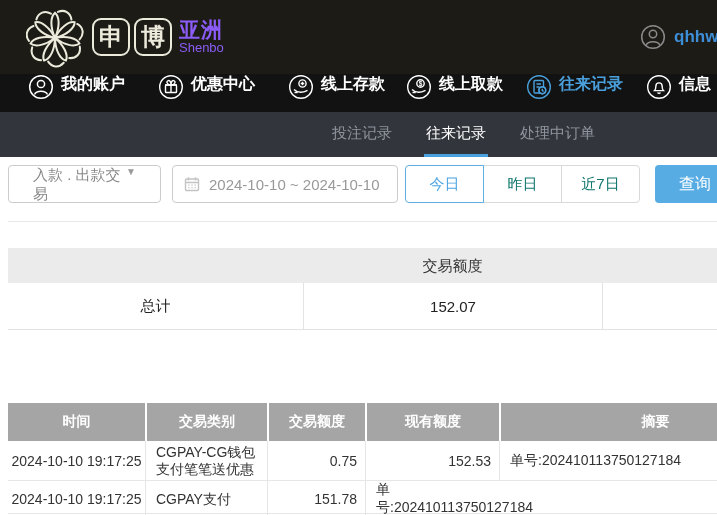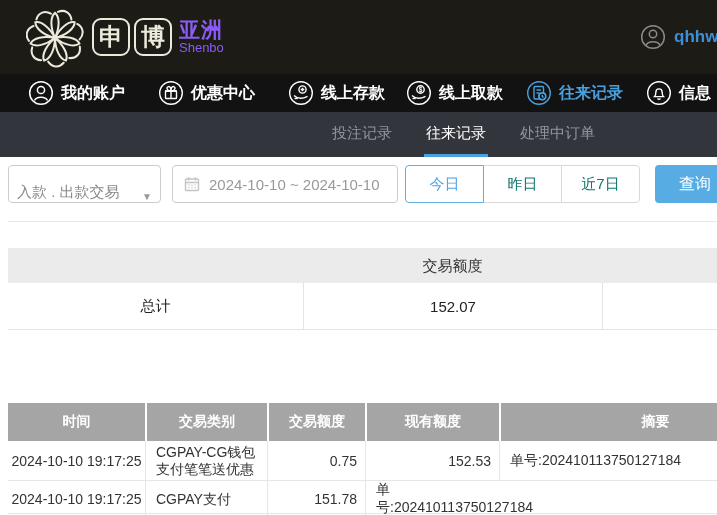--- a/index.html
+++ b/index.html
@@ -13,32 +13,32 @@
   .logo-boxes{display:flex;gap:4px;margin-left:8px}
   .lbox{width:34px;height:34px;border:2px solid #eceadb;border-radius:9px;color:#eceadb;
         font-size:24px;font-weight:bold;display:flex;align-items:center;justify-content:center}
   .logo-right{margin-left:7px;color:#8b5cf6;line-height:1.05}
   .logo-cn{font-size:21px;font-weight:bold;letter-spacing:1px}
   .logo-en{font-size:13px}
   .user{position:absolute;left:640px;top:24px;display:flex;align-items:center;gap:8px}
   .user-name{color:#3e8ed7;font-weight:bold;font-size:17px;white-space:nowrap}
   
   .nav{height:38px;background:#121212;position:relative}
-  .nav-item{position:absolute;top:0;height:38px;display:flex;align-items:center;gap:7px;color:#fff;cursor:pointer}
+  .nav-item{position:absolute;top:0;height:38px;display:flex;gap:7px;color:#fff;cursor:pointer}
   .nav-item.active{color:#4aa0dc}
   .nav-label{font-size:16px;font-weight:bold;white-space:nowrap}
   .n1{left:28px}.n2{left:158px}.n3{left:288px}.n4{left:406px}.n5{left:526px}.n6{left:646px}
   
   .subnav{height:45px;background:#32353b;display:flex;padding-left:330px;gap:30px;box-sizing:border-box}
   .tab{font-size:15px;color:#9096a0;line-height:42px;height:45px;box-sizing:border-box;cursor:pointer;white-space:nowrap;padding:0 2px}
   .tab.active{color:#fff;border-bottom:3px solid #4aa0dc}
   
   .filters{position:relative;height:38px;margin:8px 0 0 8px}
   .f-select{position:absolute;left:0;top:0;width:153px;height:38px;border:1px solid #ccc;border-radius:4px;
-            box-sizing:border-box;display:flex;align-items:flex-end;padding:0 8px;color:#888;font-size:15px;background:#fff;cursor:pointer}
+            box-sizing:border-box;display:flex;align-items:flex-start;padding:0 24px;color:#888;font-size:15px;background:#fff;cursor:pointer}
   .f-caret{margin-left:auto;font-size:10px;color:#999}
   .f-date{position:absolute;left:164px;top:0;width:226px;height:38px;border:1px solid #ccc;border-radius:4px;
           box-sizing:border-box;display:flex;align-items:center;gap:9px;padding:0 11px;color:#999;font-size:15px;background:#fff;cursor:pointer}
   .f-group{position:absolute;left:397px;top:0;display:flex}
   .f-btn{box-sizing:border-box;width:79px;height:38px;border:1px solid #d9d9d9;background:#fff;
          font-size:15px;color:#0f766e;display:flex;align-items:center;justify-content:center;margin-left:-1px;cursor:pointer;font-family:inherit}
   .f-btn:first-child{border-radius:4px 0 0 4px;margin-left:0}
   .f-btn:last-child{border-radius:0 4px 4px 0}
   .f-btn.active{border-color:#62aee1;color:#4ba4e2;position:relative;z-index:2}
   .f-search{position:absolute;left:647px;top:0;width:80px;height:38px;background:#57ace4;color:#fff;border:none;

